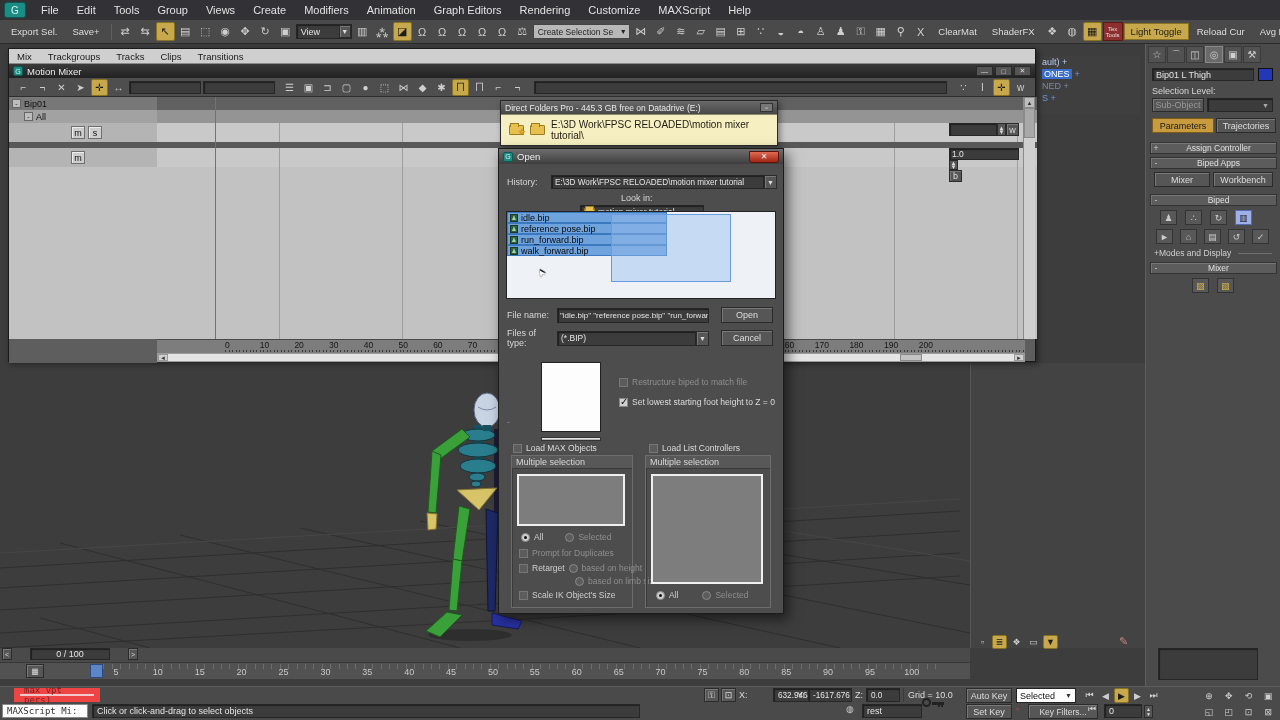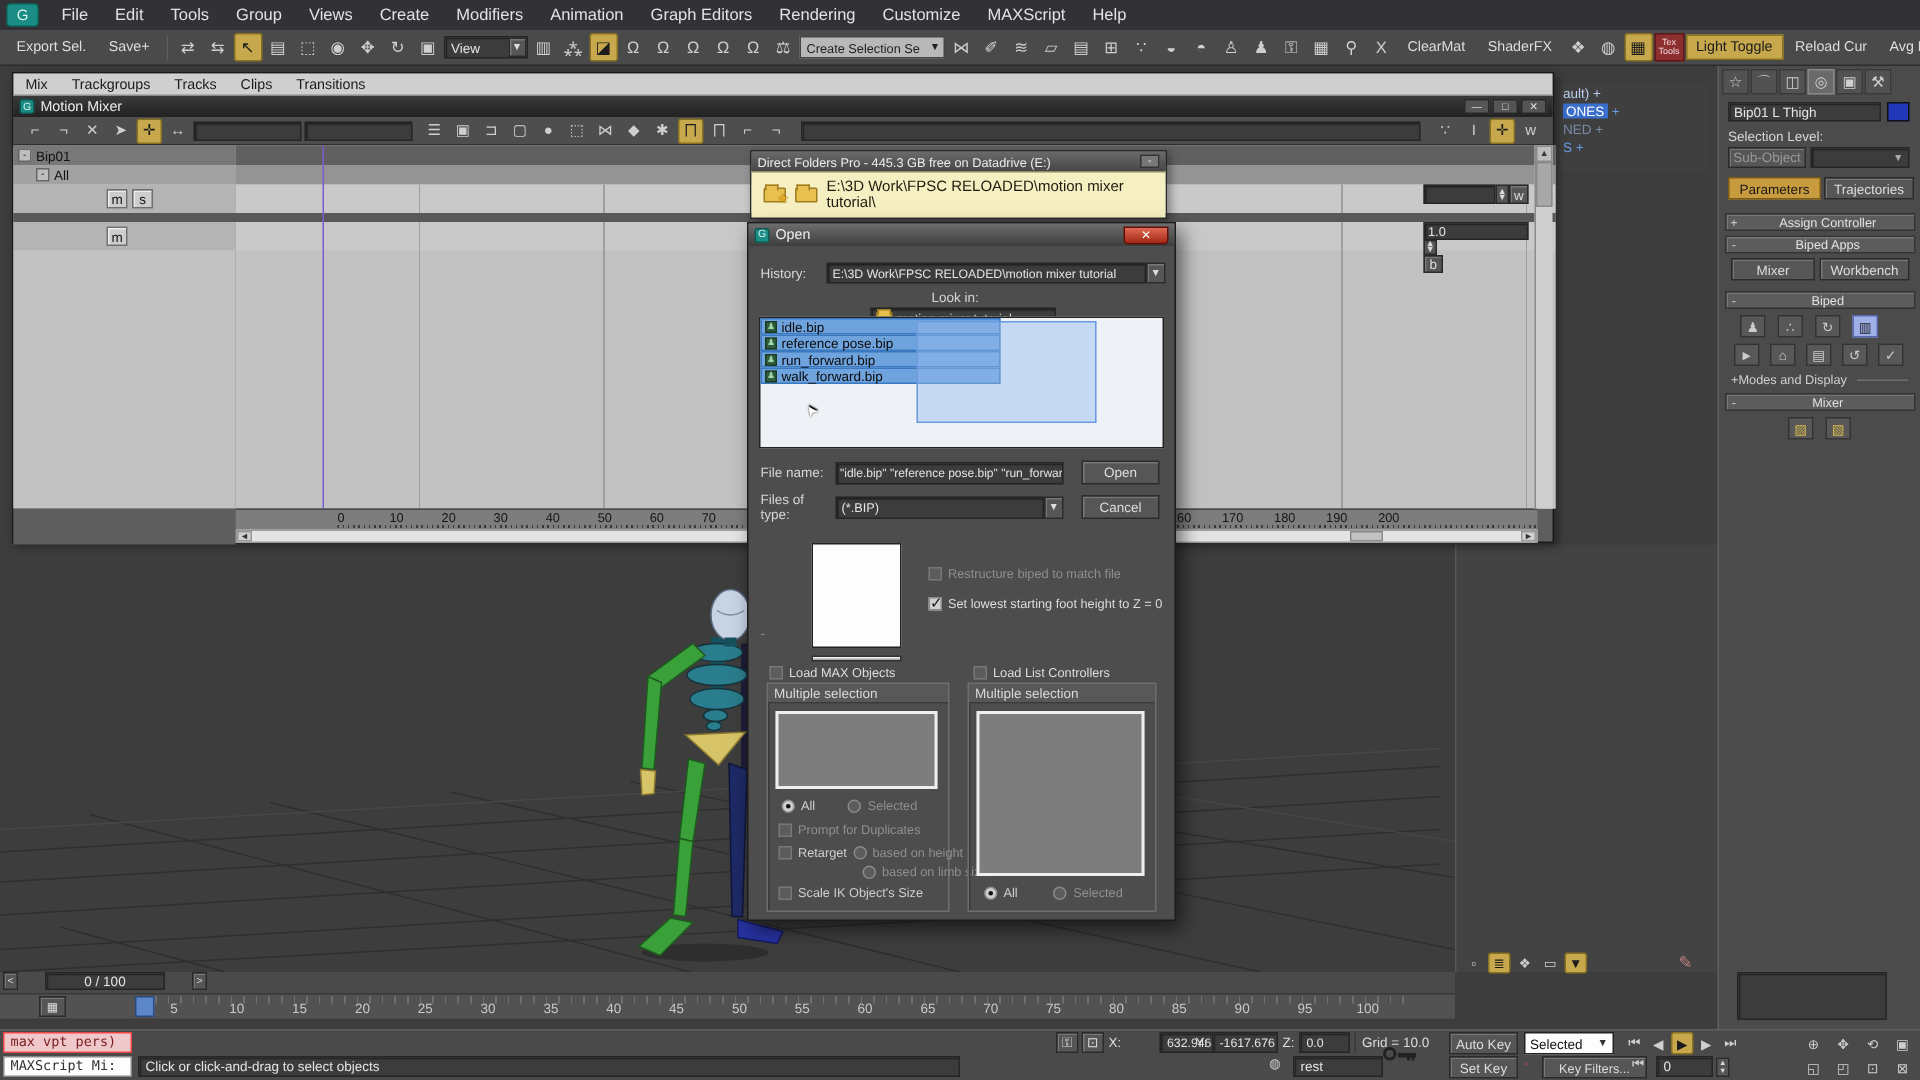--- a/index.html
+++ b/index.html
@@ -854,21 +854,21 @@
       <span>90</span>
       <span>95</span>
       <span>100</span>
     </div>
   <div id="thandle"></div>
 </div>
 
 <div class="abs" id="status">
 
   <div class="srow" style="top:1px;">
-    <div class="sfield mono" style="left:2px;width:86px;background:#f0c8cc;border:1px solid #ef4444;color:#7a2020;">max vpt pers)</div>
+    <div class="sfield mono" style="left:14px;width:86px;background:#f0c8cc;border:6px solid #ef4444;color:#7a2020;">max vpt pers)</div>
     <div class="sicon btn3d" style="left:704px;">⚿</div>
     <div class="sicon btn3d" style="left:721px;">⊡</div>
     <span class="sfield" style="left:739px;padding:0;">X:</span>
     <div class="sfield sunken" style="left:773px;width:55px;font-size:8.2px;">632.9464</div>
     <span class="sfield" style="left:797px;padding:0;">Y:</span>
     <div class="sfield sunken" style="left:808px;width:44px;font-size:8.2px;">-1617.676</div>
     <span class="sfield" style="left:855px;padding:0;">Z:</span>
     <div class="sfield sunken" style="left:866px;width:34px;font-size:8.2px;">0.0</div>
     <div class="sfield" style="left:903px;width:60px;border-left:1px solid #3a3a3a;">Grid = 10.0</div>
     <div class="abs btn3d" style="left:966px;top:0;width:46px;height:15px;font-size:9px;">Auto Key</div>

